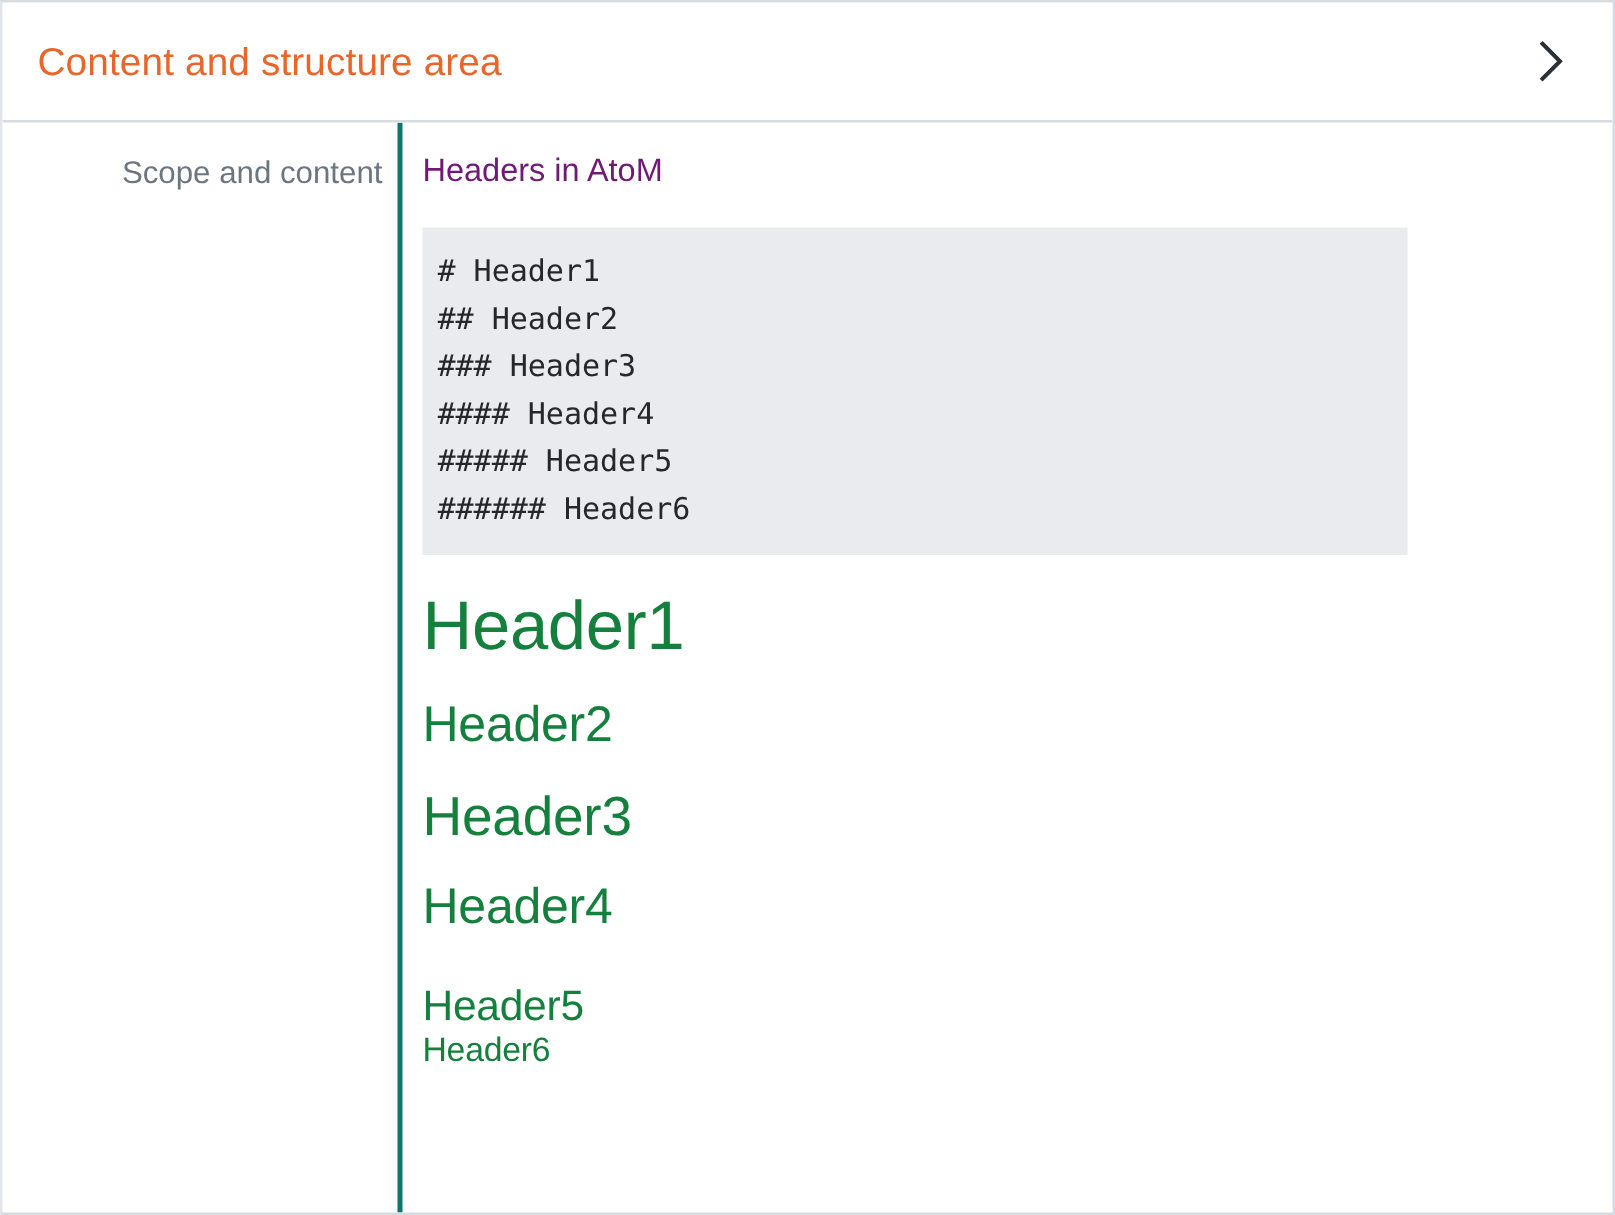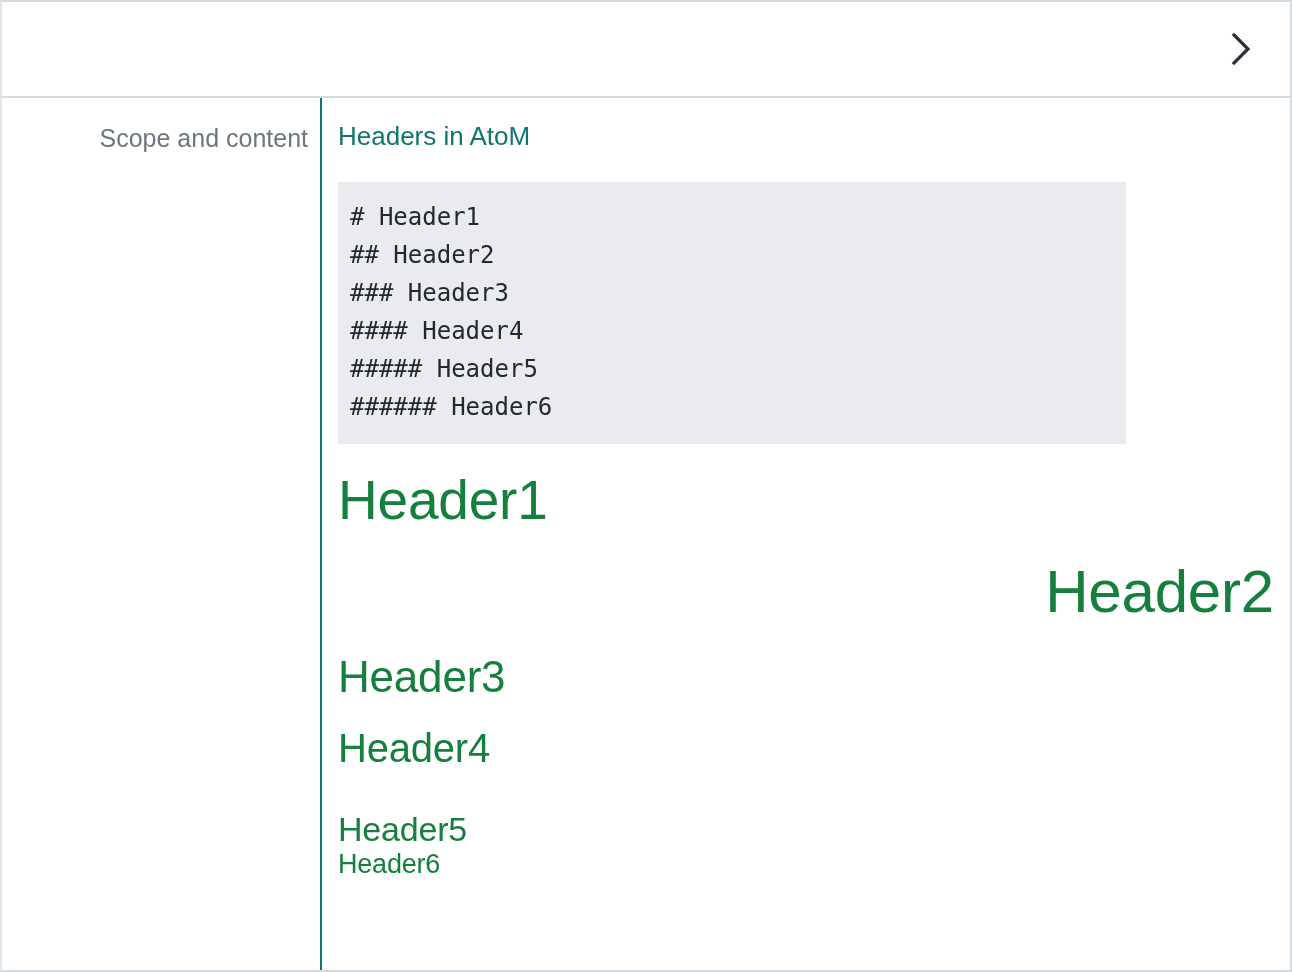--- a/index.html
+++ b/index.html
@@ -63,37 +63,37 @@
     display: flex;
     align-items: stretch;
     min-height: 872px;
   }
   .field-label-col {
     width: 320px;
     flex: 0 0 320px;
     box-sizing: border-box;
     padding: 24px 12px 0 0;
     text-align: right;
-    border-right: 2px solid #0f766e;
+    border-right: 4px solid #0f766e;
   }
   .field-label {
     font-size: 25px;
     color: #6b7681;
     line-height: 1.3;
     white-space: nowrap;
   }
   .field-value-col {
     flex: 1 1 auto;
     box-sizing: border-box;
     padding: 22px 16px 0 16px;
   }
 
   .value-title {
     font-size: 26px;
-    color: #0f766e;
+    color: #701a75;
     line-height: 1.3;
     margin: 0 0 28px 0;
     padding-left: 0;
   }
 
   
   .code-block {
     background: #e9ebee;
     margin: 3px 0 24px 0;
     padding: 16px 14px 18px 12px;
@@ -114,32 +114,33 @@
   
   .rendered-headers { padding-left: 0; }
   .rh {
     margin: 0;
     color: #15803d;
     font-weight: 400;
     line-height: 1.18;
     letter-spacing: -0.2px;
   }
   .rh-1 { font-size: 55px; margin-bottom: 24px; }
-  .rh-2 { font-size: 60px; margin-bottom: 24px; text-align: right; }
+  .rh-2 { font-size: 40px; margin-bottom: 24px; }
   .rh-3 { font-size: 44px; margin-bottom: 22px; margin-top: 20px; }
   .rh-4 { font-size: 40px; margin-bottom: 36px; }
   .rh-5 { font-size: 34px; }
   .rh-6 { font-size: 27px; margin-bottom: 10px; }
 </style>
 </head>
 <body>
 
 <div id="page">
 
   <div class="panel-header">
+    <div class="panel-title">Content and structure area</div>
     <div class="header-spacer"></div>
     <button class="chevron-btn">
       <span>
         <svg width="26" height="34" viewBox="0 0 26 34" fill="none" xmlns="http://www.w3.org/2000/svg">
           <path d="M6 3 L20 17 L6 31" stroke="#2b2f36" stroke-width="3.2" stroke-linecap="square" stroke-linejoin="miter" fill="none"></path>
         </svg>
       </span>
     </button>
   </div>
 

